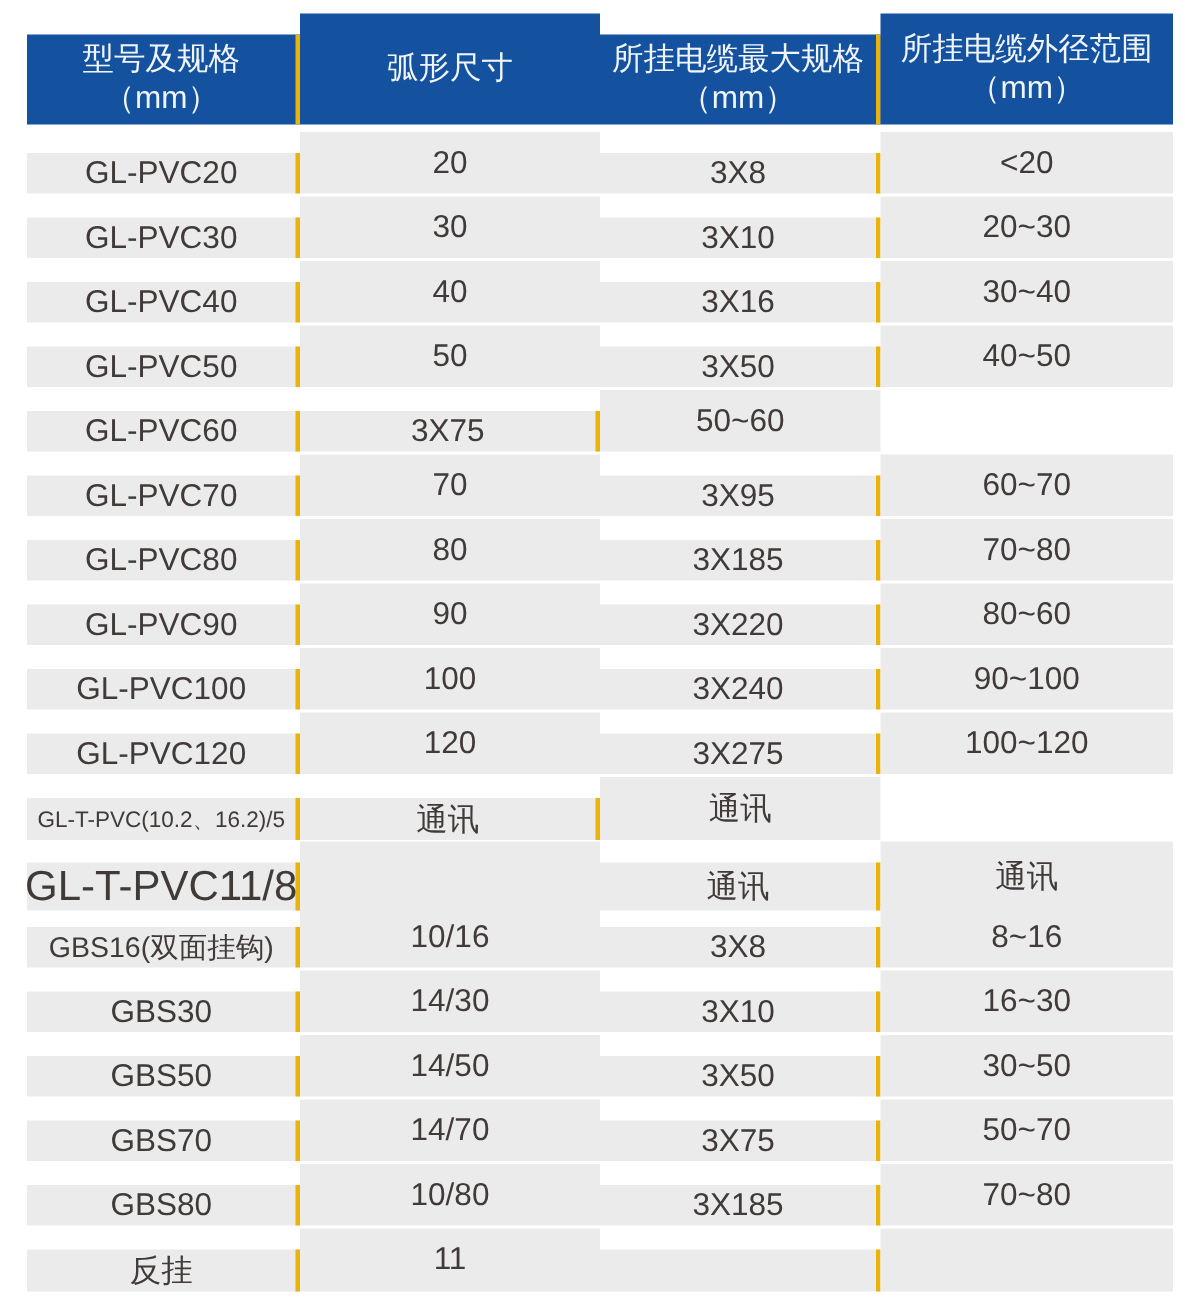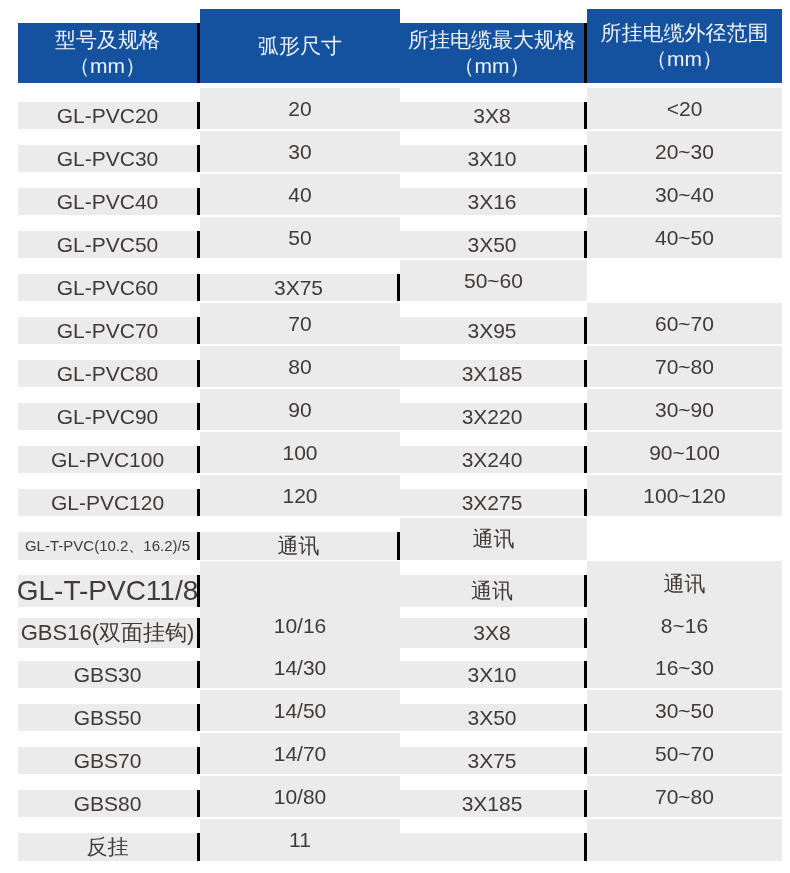--- a/index.html
+++ b/index.html
@@ -19,37 +19,37 @@
     margin-bottom: 5px;
   }
   .hcell {
     background: #14519e;
     color: #f0f5fb;
     display: flex; flex-direction: column;
     align-items: center; justify-content: center;
     font-size: 21px; line-height: 26px;
     text-align: center;
   }
-  .div-r { border-right: 3px solid #000000; margin-top: 14px; }
+  .div-r { border-right: 3px solid #eab308; margin-top: 14px; }
 
   .brow {
     display: grid;
     grid-template-columns: 182px 200px 187px 195px;
     height: 41px;
     margin-bottom: 2px;
   }
   .bcell {
     background: #ebebeb;
     color: #403a38;
     display: flex; align-items: center; justify-content: center;
     font-size: 21px;
     white-space: nowrap;
   }
   .fs20 { font-size: 28px; }
-  .fs19 { font-size: 22px; }
+  .fs19 { font-size: 19px; }
   .fs15 { font-size: 15px; }
 </style>
 </head>
 <body>
 
 <div class="page">
   <div class="spec-table">
 
     <div class="hrow">
       <div class="hcell div-r">
@@ -114,21 +114,21 @@
       <div class="bcell div-r">GL-PVC80</div>
       <div class="bcell">80</div>
       <div class="bcell div-r">3X185</div>
       <div class="bcell">70~80</div>
     </div>
 
     <div class="brow">
       <div class="bcell div-r">GL-PVC90</div>
       <div class="bcell">90</div>
       <div class="bcell div-r">3X220</div>
-      <div class="bcell">30~90</div>
+      <div class="bcell">80~60</div>
     </div>
 
     <div class="brow">
       <div class="bcell div-r">GL-PVC100</div>
       <div class="bcell">100</div>
       <div class="bcell div-r">3X240</div>
       <div class="bcell">90~100</div>
     </div>
 
     <div class="brow">

